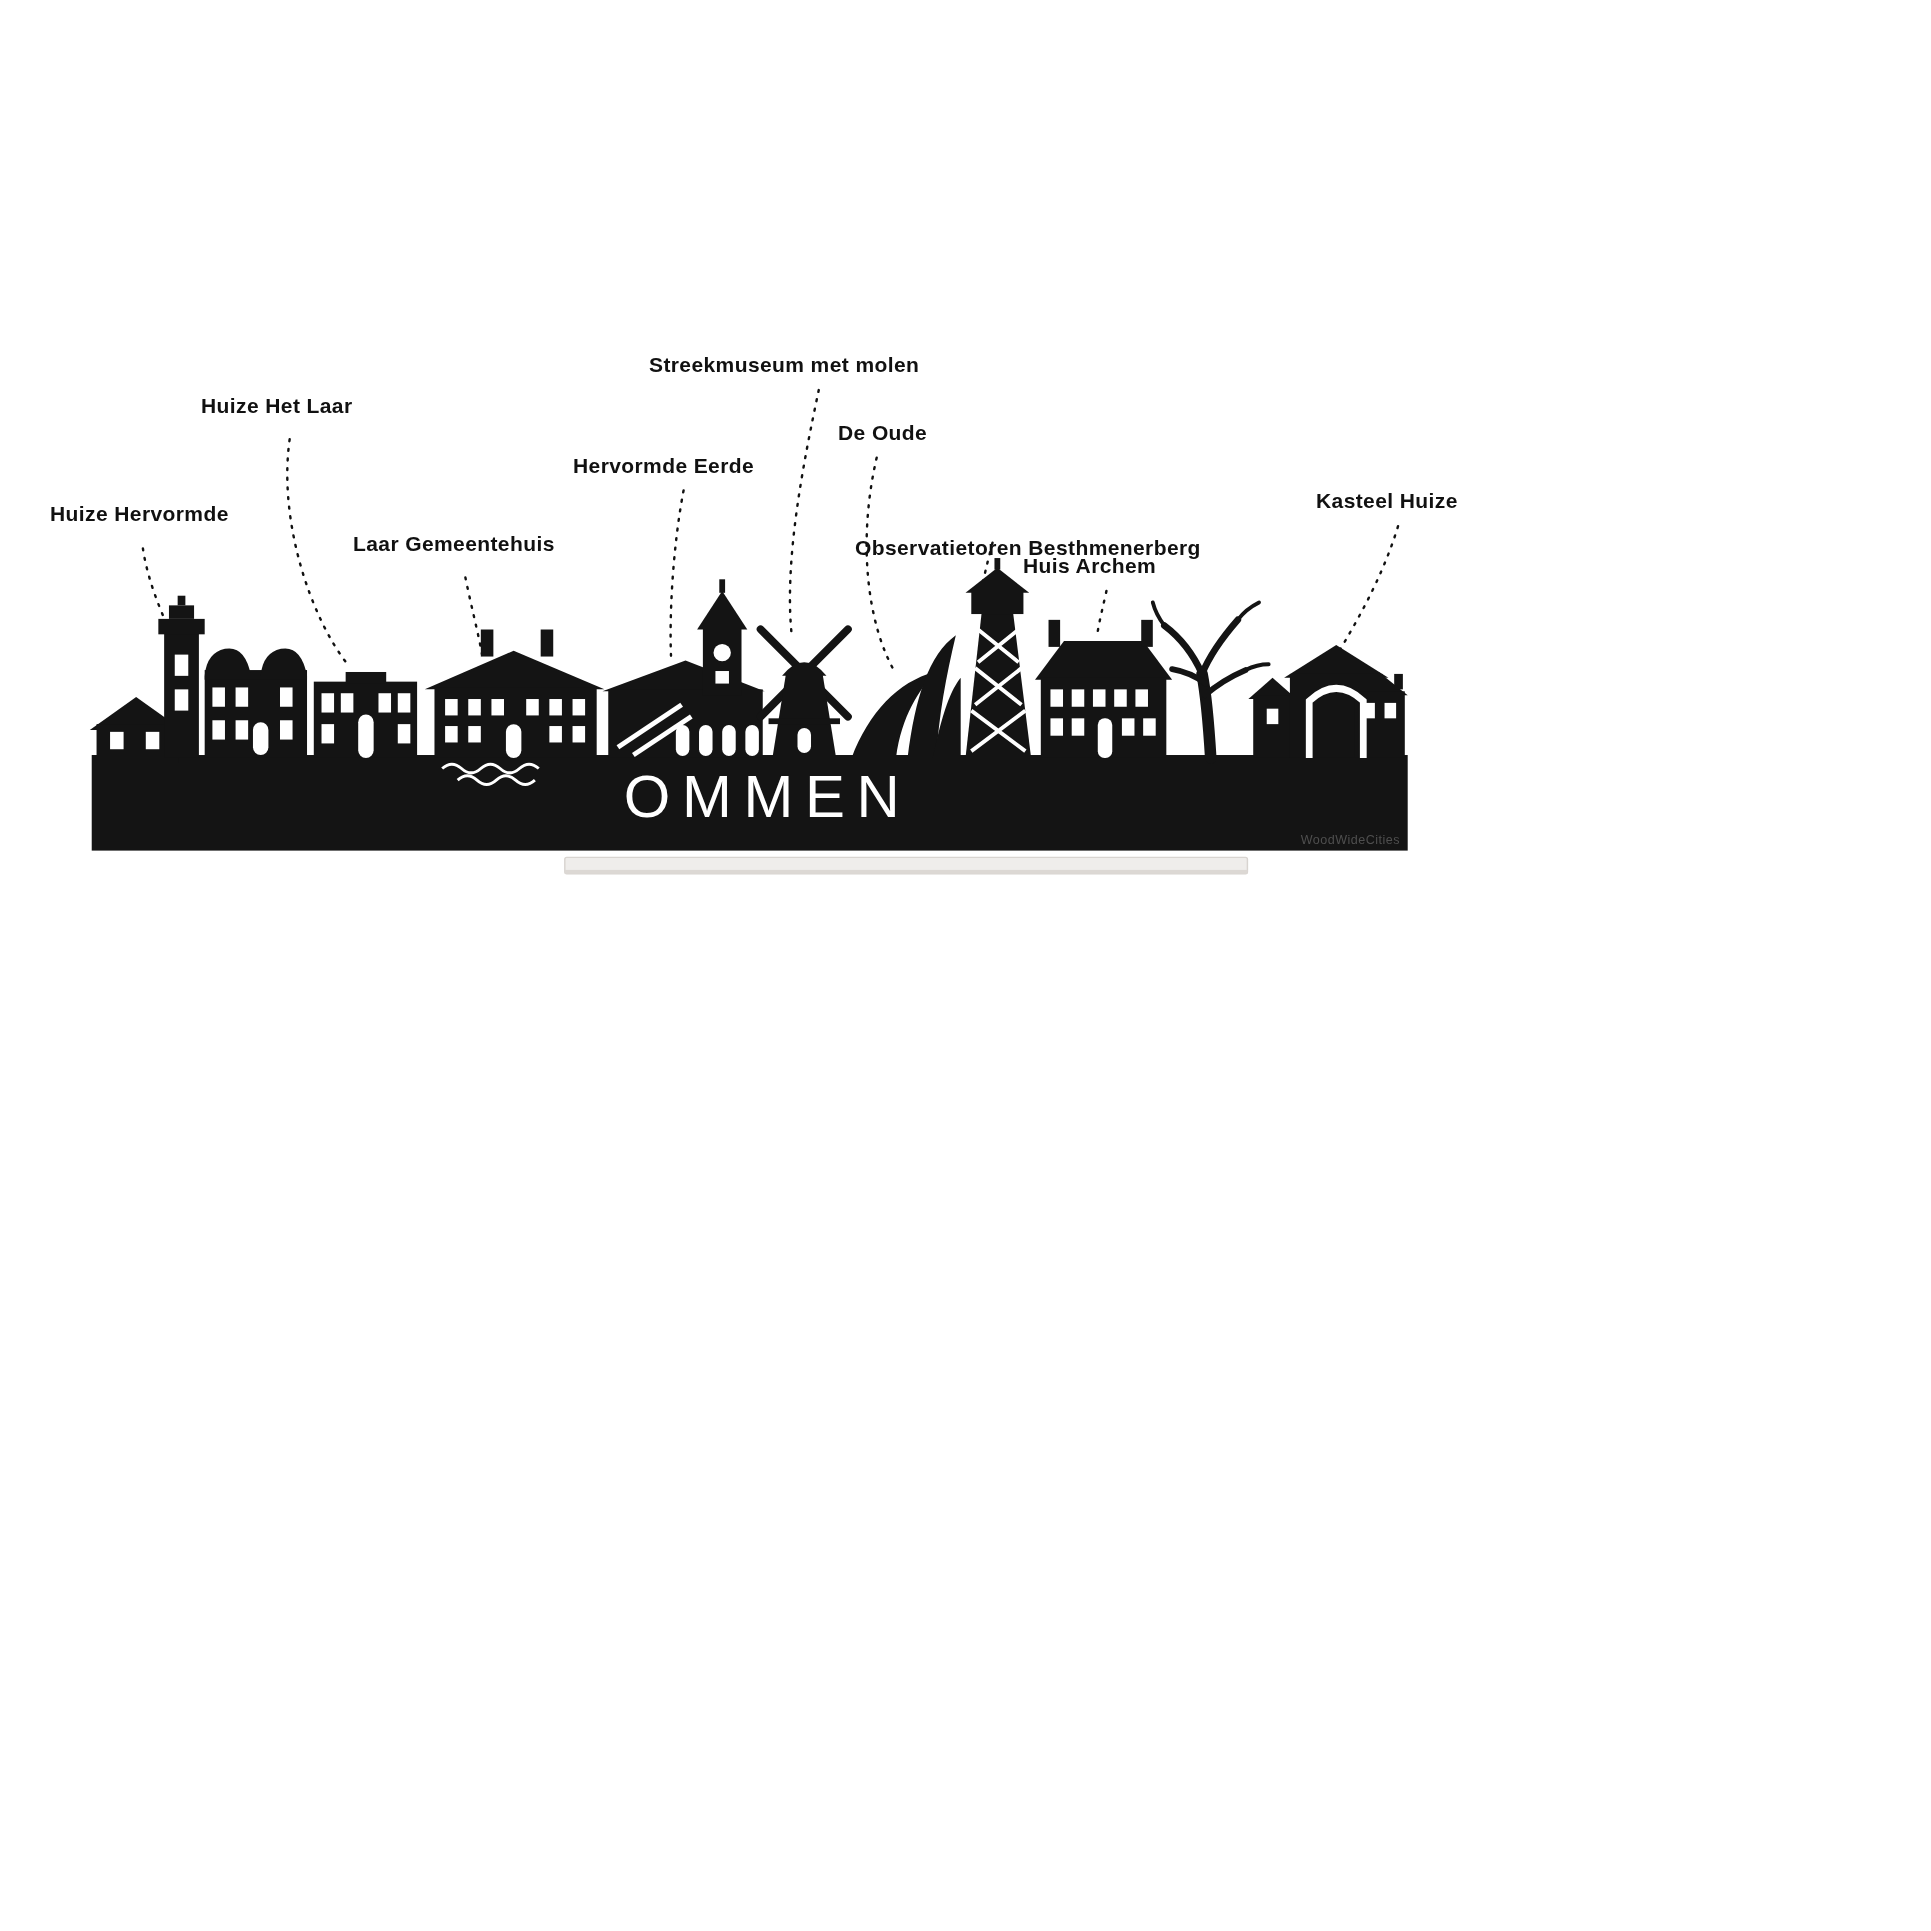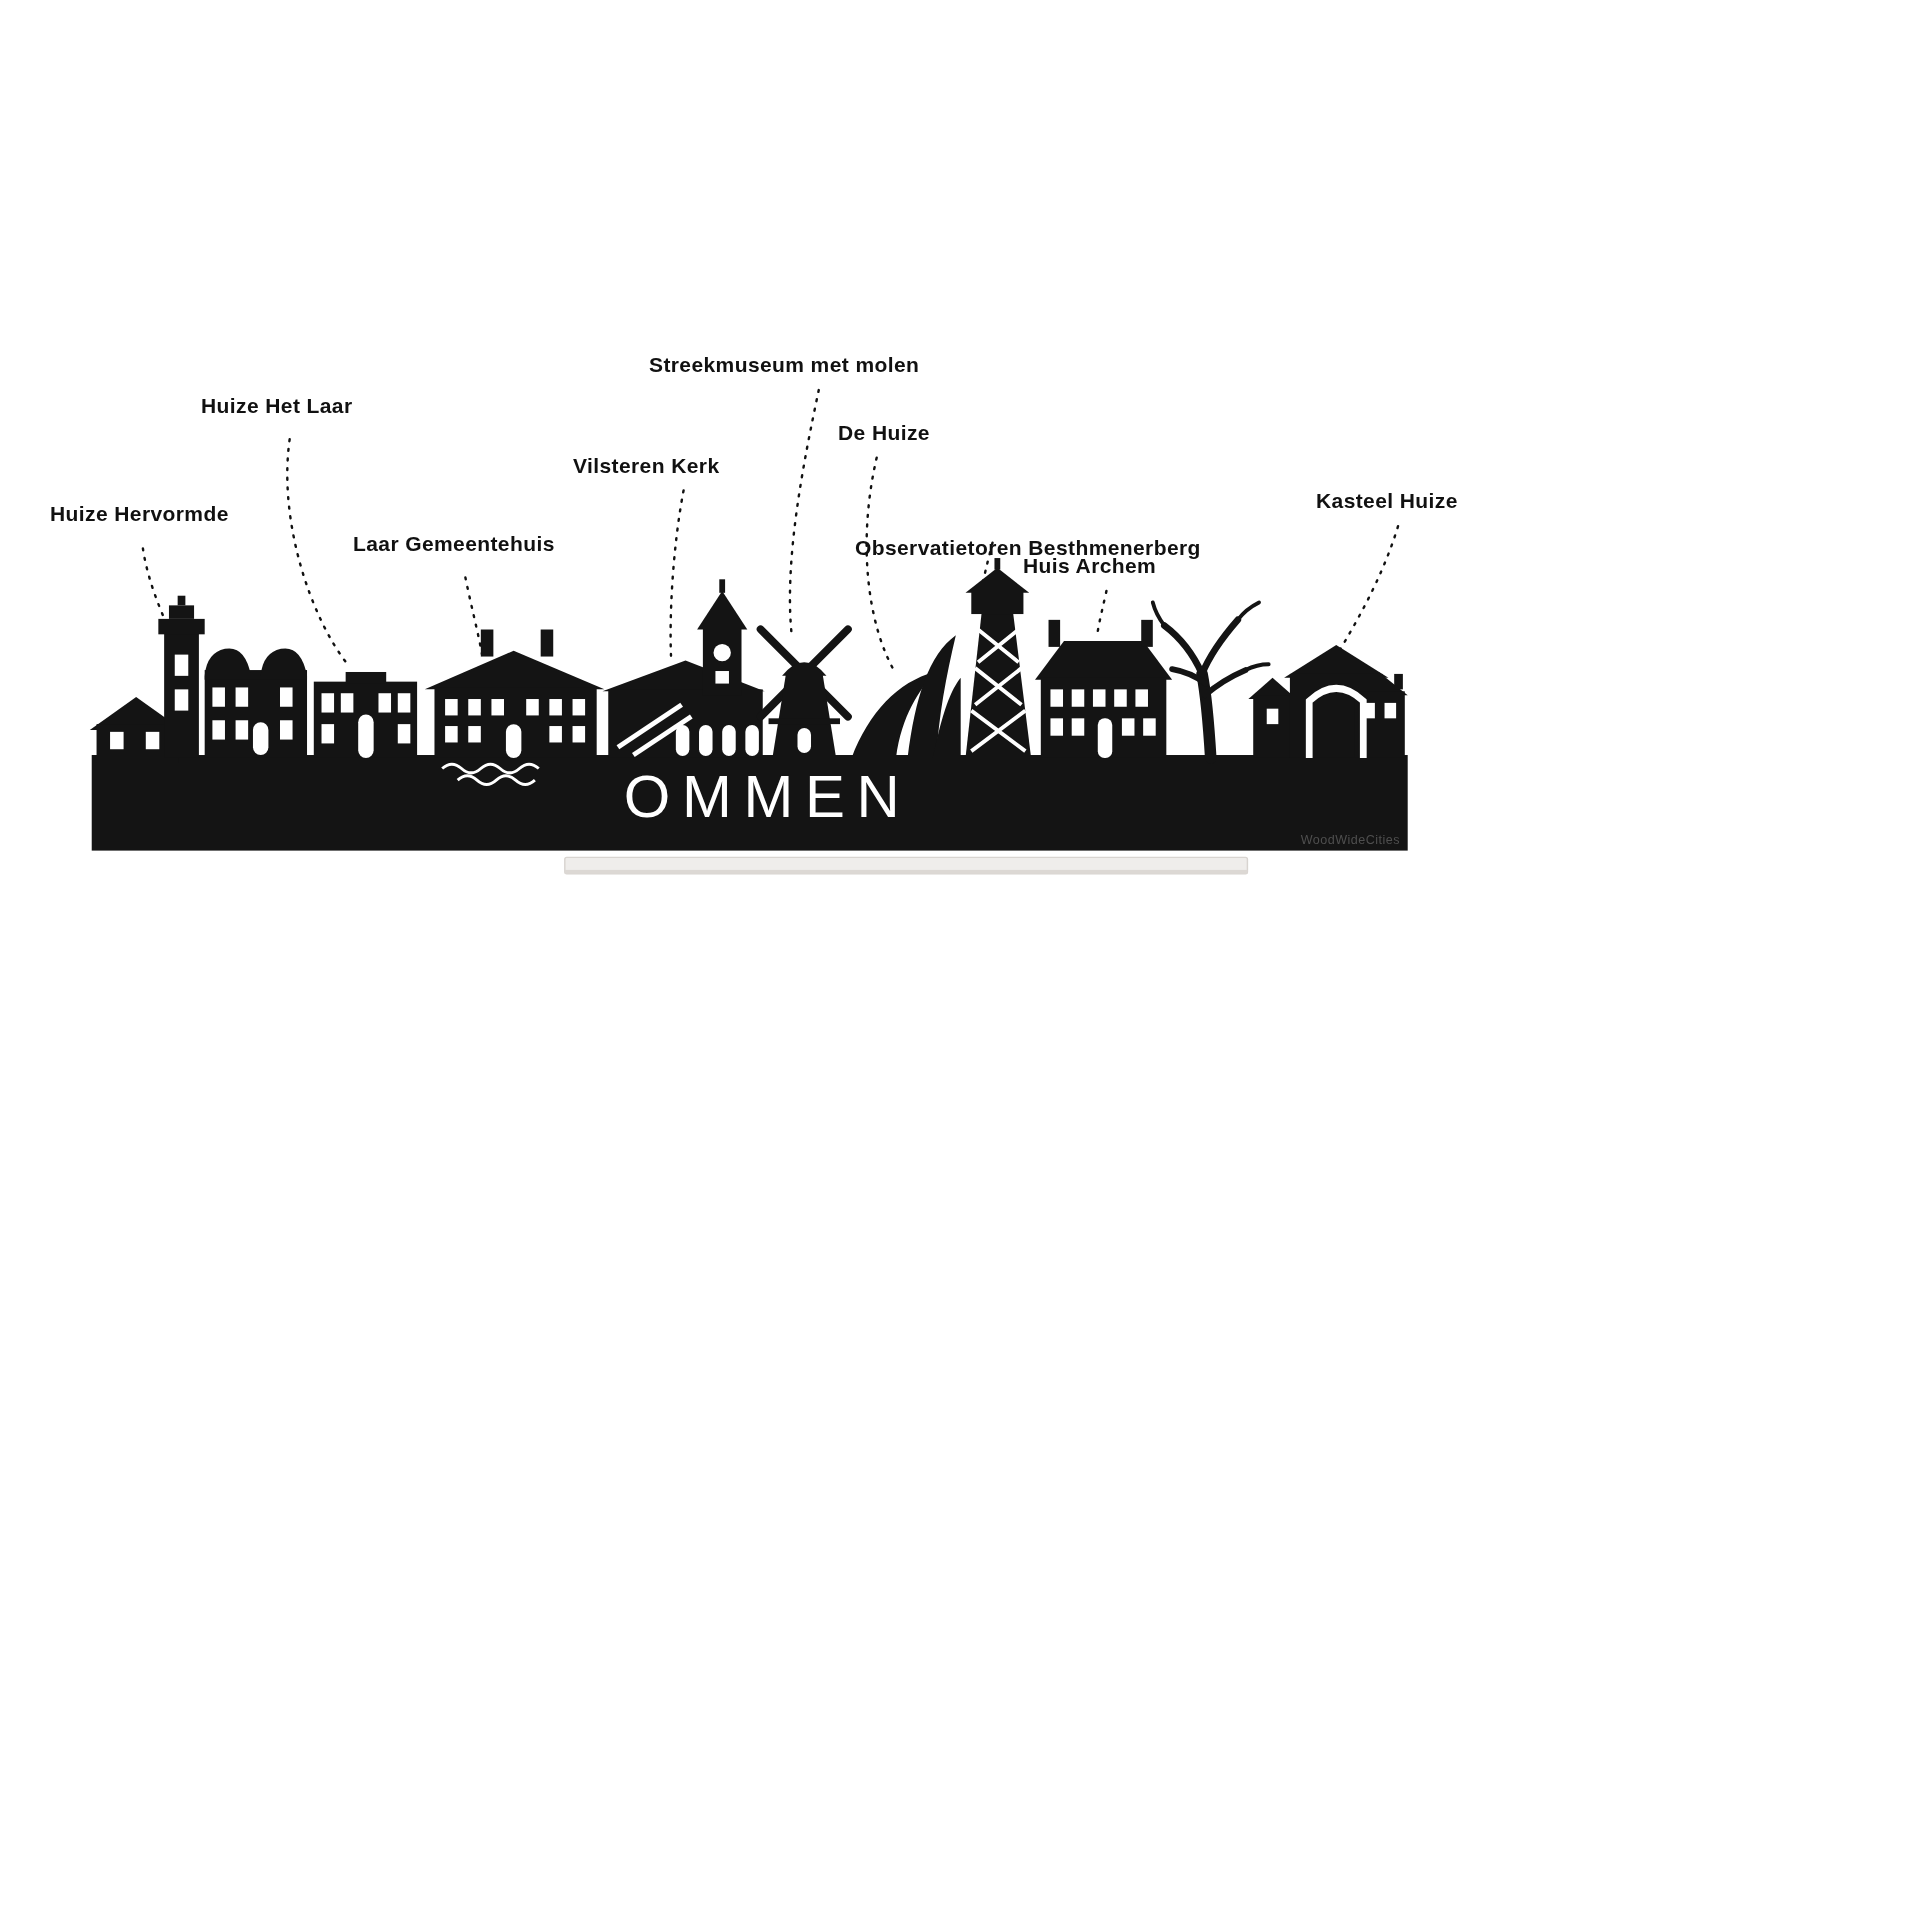--- a/index.html
+++ b/index.html
@@ -40,23 +40,23 @@
   .stand-fill{fill:var(--stand,#efedeb);stroke:#d8d4d0;stroke-width:1.5;}
 </style>
 </head>
 <body>
 
 <div class="canvas">
 
   <div class="label" style="left:50px;top:502px">Huize Hervormde</div>
   <div class="label" style="left:201px;top:394px">Huize Het Laar</div>
   <div class="label" style="left:353px;top:532px">Laar Gemeentehuis</div>
-  <div class="label" style="left:573px;top:454px">Vilsteren Kerk</div>
+  <div class="label" style="left:573px;top:454px">Hervormde Eerde</div>
   <div class="label" style="left:649px;top:353px">Streekmuseum met molen</div>
-  <div class="label" style="left:838px;top:421px">De Huize</div>
+  <div class="label" style="left:838px;top:421px">De Oude</div>
   <div class="label" style="left:855px;top:536px">Observatietoren Besthmenerberg</div>
   <div class="label" style="left:1023px;top:554px">Huis Archem</div>
   <div class="label" style="left:1316px;top:489px">Kasteel Huize</div>
 
   <svg width="1931" height="1931" viewBox="0 0 2000 2000">
 
     <g>
       <path class="leader" d="M148,568 C152,595 162,622 172,645"></path>
       <path class="leader" d="M300,455 C288,540 322,640 360,688"></path>
       <path class="leader" d="M482,598 C488,628 496,658 500,682"></path>

